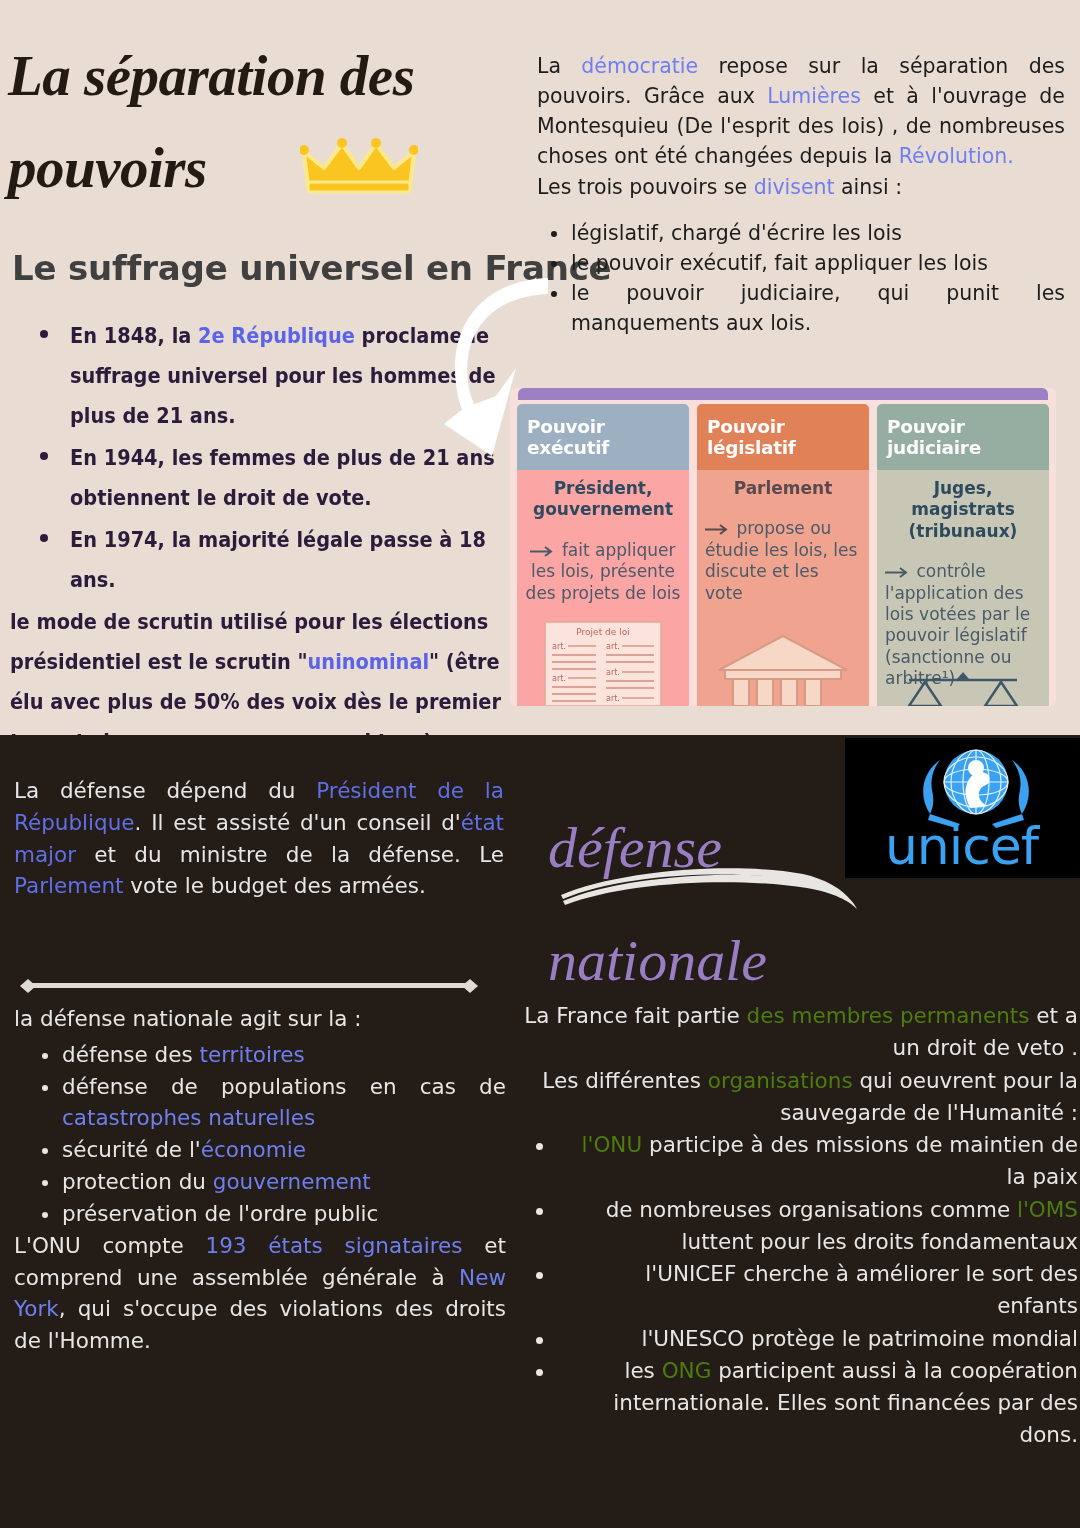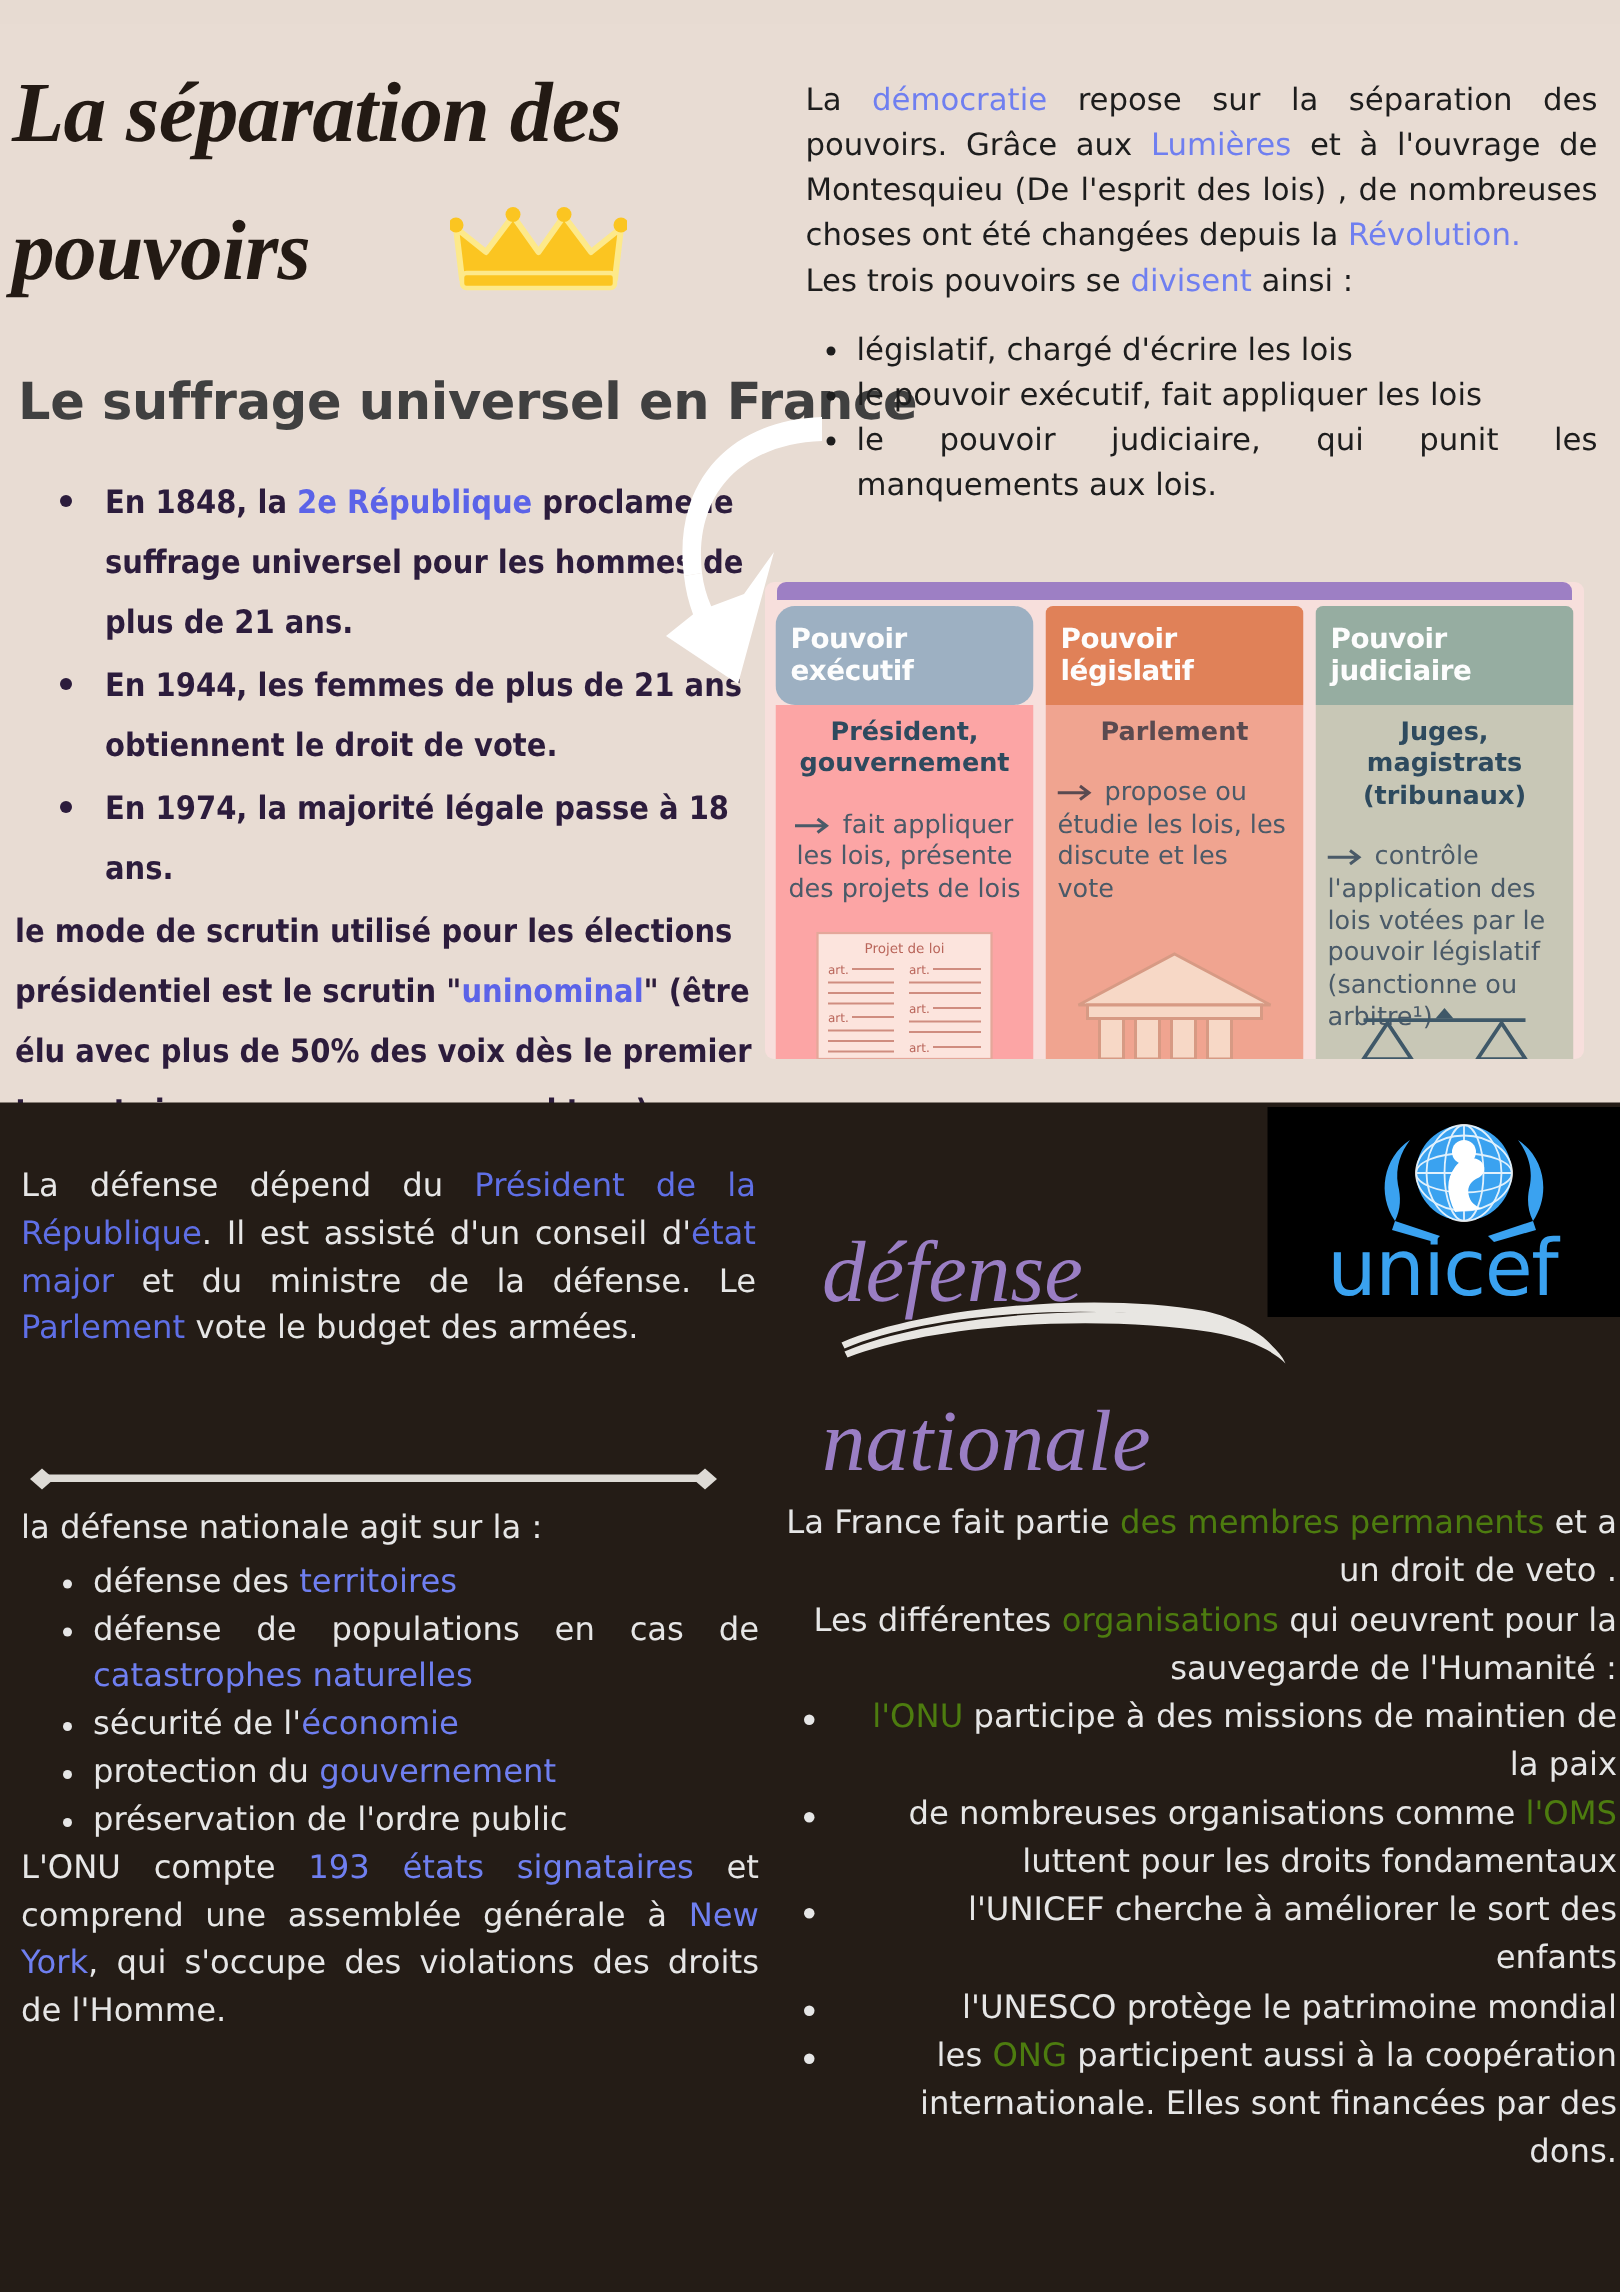--- a/index.html
+++ b/index.html
@@ -103,21 +103,21 @@
   .pow-body{
     flex:1; padding:8px 8px 0 8px;
     font-family:"DejaVu Sans", sans-serif;
     font-size:17px; line-height:1.26; color:#4a5a68;
     position:relative;
   }
   .pow-name{ font-weight:700; color:#2e4a5e; display:block; margin-bottom:2px;}
   .pow-desc{ display:block;margin-top:19px; }
 
   
-  #col-exec .pow-head{ background:#9db0c2;border-radius:13px; }
+  #col-exec .pow-head{ background:#9db0c2; }
   #col-exec .pow-body{ background:#fca5a5;text-align:center; }
   
   #col-legi .pow-head{ background:#e08158; }
   #col-legi .pow-body{ background:#f0a490; text-align:center; }
   #col-legi .pow-body .pow-desc{ text-align:left; }
   #col-legi .pow-name{ color:#5a4a50; }
   
   #col-judi .pow-head{ background:#96ada1; }
   #col-judi .pow-body{ background:#c8c7b6; }
   #col-judi .pow-name{ text-align:center; }

